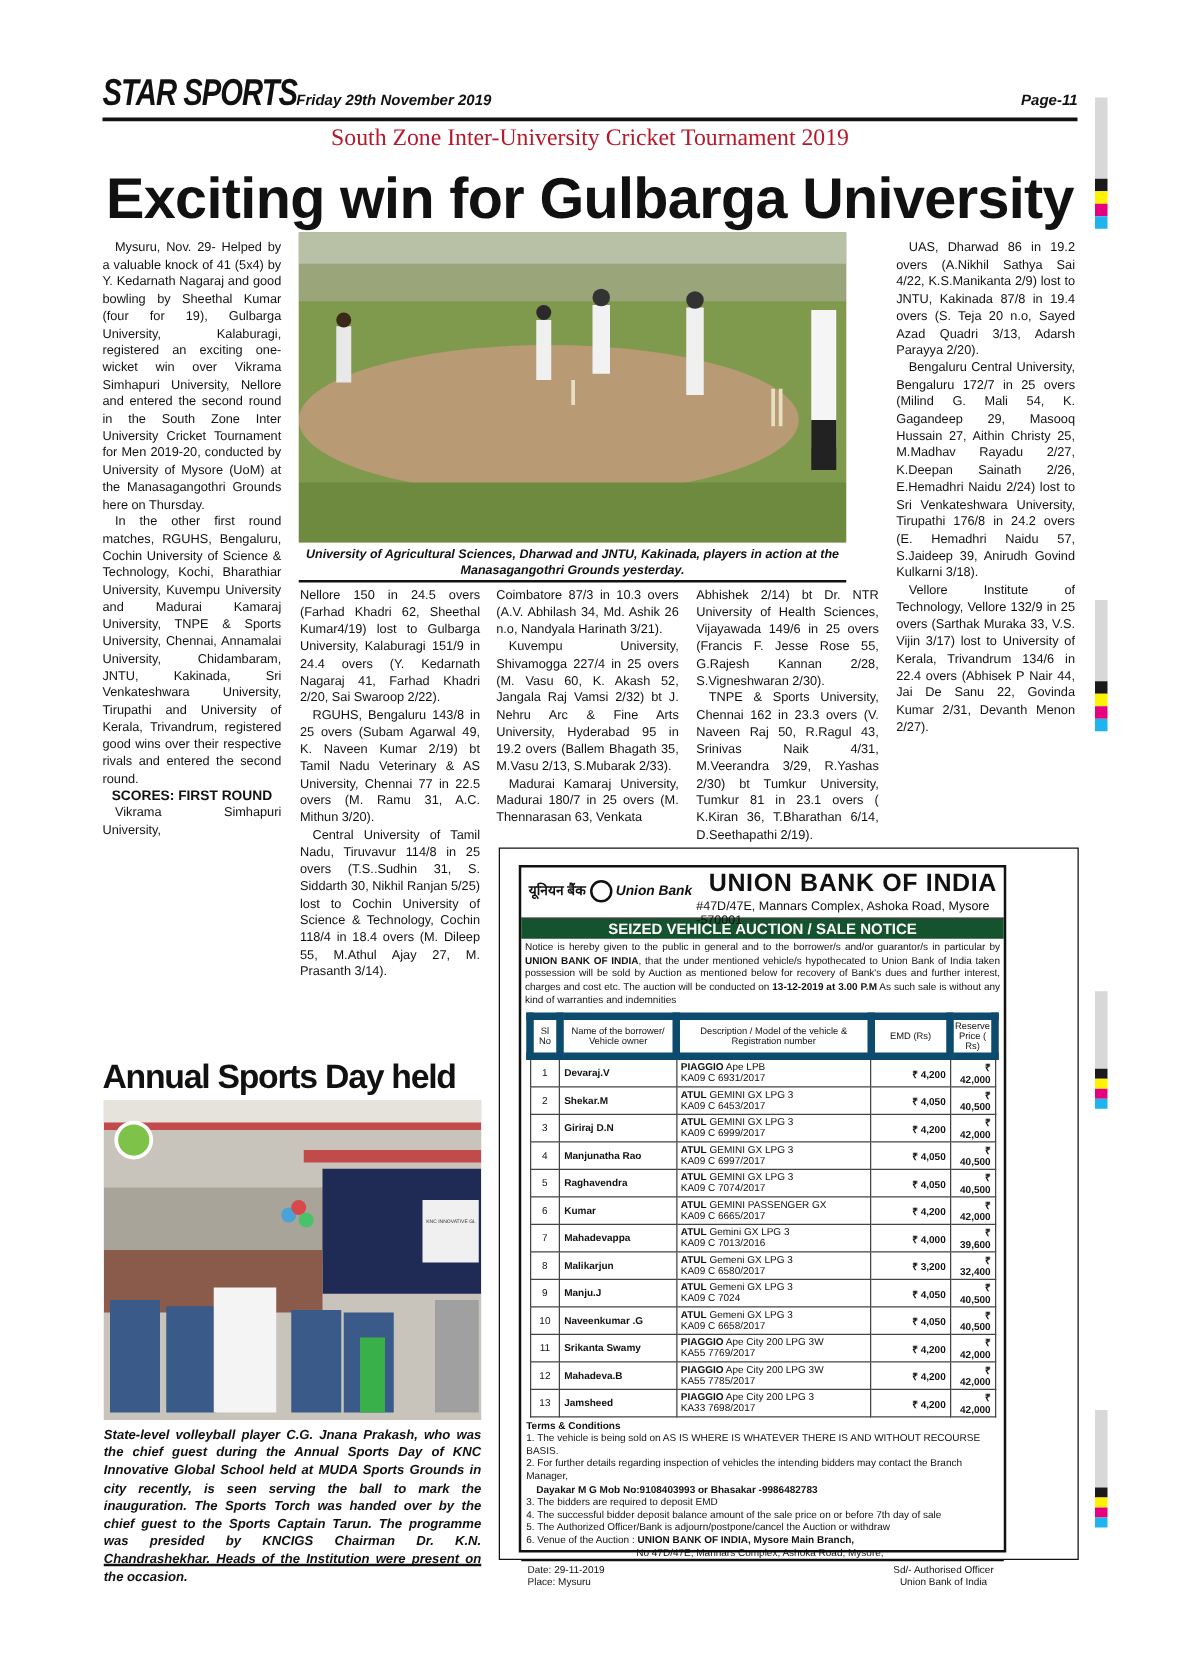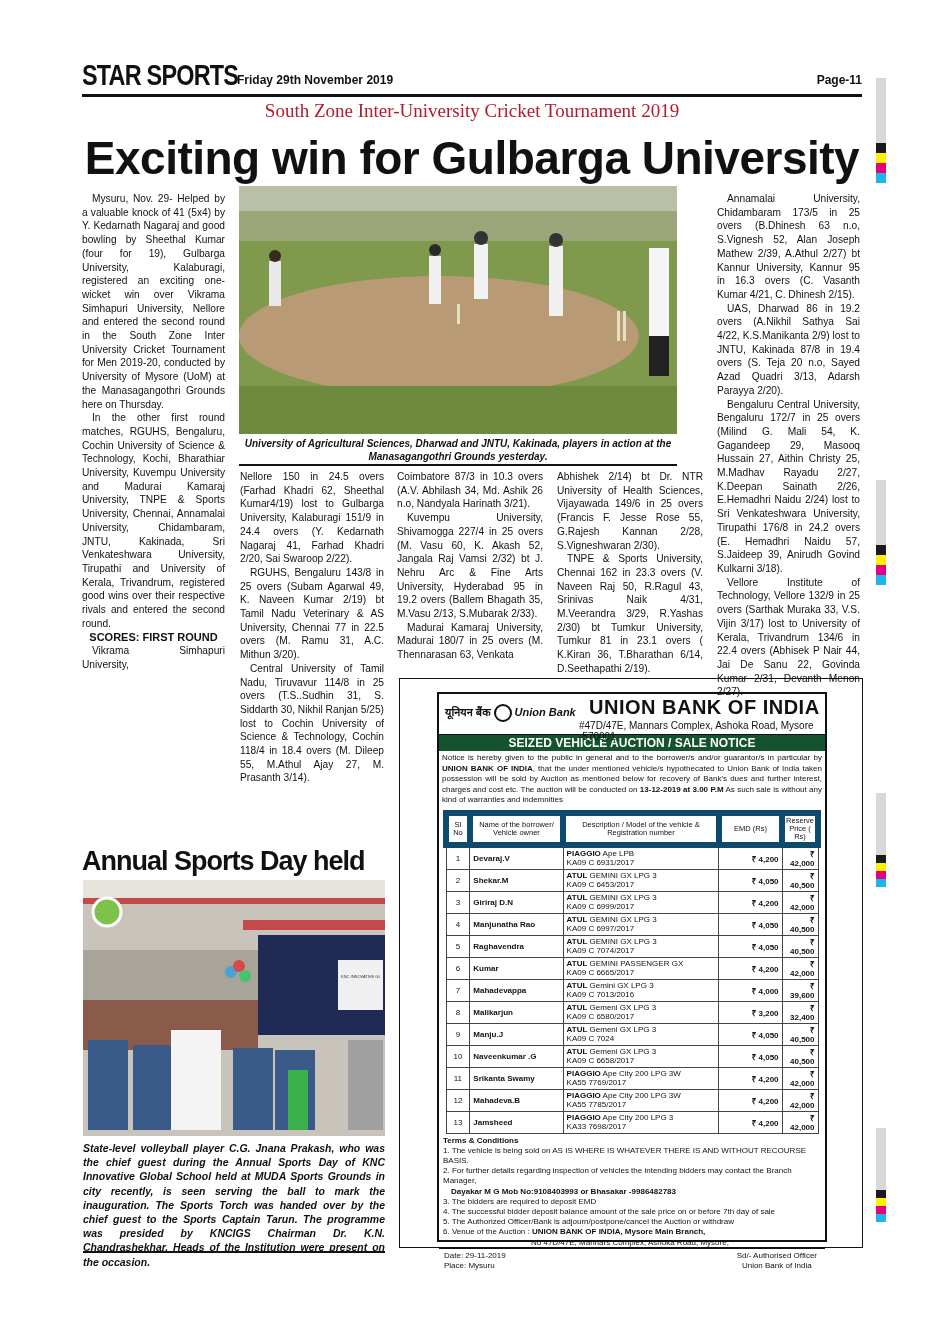--- a/index.html
+++ b/index.html
@@ -1,34 +1,34 @@
 <!DOCTYPE html>
 <html><head>
 <meta charset="utf-8">
 <style>
   html,body{margin:0;padding:0;background:#fff;}
   body{width:945px;height:1337px;position:relative;overflow:hidden;font-family:"Liberation Sans",sans-serif;color:#111;}
   .abs{position:absolute;}
-  .masthead{left:82px;top:58px;width:780px;height:36px;}
+  .masthead{left:82px;top:58px;width:780px;height:36px;font-style:italic;}
   .mast-title{position:absolute;left:0;top:0;font-family:"Liberation Sans",sans-serif;font-weight:bold;font-size:30px;letter-spacing:-1px;transform:scaleX(0.78);transform-origin:left top;line-height:34px;}
   .mast-date{position:absolute;left:155px;top:15px;font-size:12px;font-weight:bold;}
   .mast-page{position:absolute;right:0;top:15px;font-size:12px;font-weight:bold;}
   .mast-rule{position:absolute;left:82px;top:94px;width:780px;height:3px;background:#111;}
   .kicker{left:82px;top:100px;width:780px;text-align:center;font-family:"Liberation Serif",serif;font-size:19px;color:#b5192b;}
   .headline{left:82px;top:130px;width:780px;text-align:center;font-weight:bold;font-size:46px;letter-spacing:-0.5px;line-height:56px;}
   .col{font-size:10.2px;line-height:13.7px;text-align:justify;}
   .col p{margin:0;text-indent:10px;}
   .col p.sub{text-indent:0;text-align:center;font-weight:bold;font-size:11px;}
   .photo{background:#8a7a5a;overflow:hidden;}
   .caption{font-size:10px;font-weight:bold;font-style:italic;text-align:center;line-height:12.5px;}
   .rule{background:#111;height:2px;}
   .h2{font-weight:bold;font-size:27px;letter-spacing:-1px;line-height:32px;}
   .cap2{font-size:10.5px;font-weight:bold;font-style:italic;line-height:14.2px;text-align:justify;}
   .ad-outer{left:399px;top:678px;width:462px;height:568px;border:1px solid #111;}
-  .ad{left:437px;top:692px;width:386px;height:546px;border:2px solid #111;font-size:8px;}
+  .ad{left:415px;top:692px;width:386px;height:546px;border:2px solid #111;font-size:8px;}
   .ad-head{height:40px;position:relative;border-bottom:1px solid #111;}
   .logo{position:absolute;left:6px;top:10px;font-size:11px;font-weight:bold;}
   .logo .ub{display:inline-block;width:14px;height:14px;border:2px solid #111;border-radius:50%;vertical-align:middle;margin:0 3px;}
   .bank{position:absolute;left:150px;top:2px;font-size:20px;font-weight:bold;letter-spacing:0.5px;}
   .addr{position:absolute;left:140px;top:26px;font-size:10px;}
   .ad-band{background:#14532d;color:#fff;text-align:center;font-weight:bold;font-size:12px;height:16px;line-height:16px;}
   .notice{padding:2px 3px;font-size:8px;line-height:10.5px;text-align:justify;}
   table.auction{border-collapse:collapse;width:378px;margin:2px 4px;font-size:8px;}
   table.auction th{font-weight:normal;border:6px solid #0c4a6e;font-size:7.5px;line-height:8px;height:17px;text-align:center;}
   table.auction td{border:1px solid #444;height:21px;padding:0 3px;}
@@ -98,21 +98,20 @@
   <p>Kuvempu University, Shivamogga 227/4 in 25 overs (M. Vasu 60, K. Akash 52, Jangala Raj Vamsi 2/32) bt J. Nehru Arc &amp; Fine Arts University, Hyderabad 95 in 19.2 overs (Ballem Bhagath 35, M.Vasu 2/13, S.Mubarak 2/33).</p>
   <p>Madurai Kamaraj University, Madurai 180/7 in 25 overs (M. Thennarasan 63, Venkata</p>
 </div>
 
 <div class="abs col" style="left:557px;top:470px;width:146px;">
   <p style="text-indent:0">Abhishek 2/14) bt Dr. NTR University of Health Sciences, Vijayawada 149/6 in 25 overs (Francis F. Jesse Rose 55, G.Rajesh Kannan 2/28, S.Vigneshwaran 2/30).</p>
   <p>TNPE &amp; Sports University, Chennai 162 in 23.3 overs (V. Naveen Raj 50, R.Ragul 43, Srinivas Naik 4/31, M.Veerandra 3/29, R.Yashas 2/30) bt Tumkur University, Tumkur 81 in 23.1 overs ( K.Kiran 36, T.Bharathan 6/14, D.Seethapathi 2/19).</p>
 </div>
 
 <div class="abs col" style="left:717px;top:192px;width:143px;">
-  <p>Annamalai University, Chidambaram 173/5 in 25 overs (B.Dhinesh 63 n.o, S.Vignesh 52, Alan Joseph Mathew 2/39, A.Athul 2/27) bt Kannur University, Kannur 95 in 16.3 overs (C. Vasanth Kumar 4/21, C. Dhinesh 2/15).</p>
   <p>UAS, Dharwad 86 in 19.2 overs (A.Nikhil Sathya Sai 4/22, K.S.Manikanta 2/9) lost to JNTU, Kakinada 87/8 in 19.4 overs (S. Teja 20 n.o, Sayed Azad Quadri 3/13, Adarsh Parayya 2/20).</p>
   <p>Bengaluru Central University, Bengaluru 172/7 in 25 overs (Milind G. Mali 54, K. Gagandeep 29, Masooq Hussain 27, Aithin Christy 25, M.Madhav Rayadu 2/27, K.Deepan Sainath 2/26, E.Hemadhri Naidu 2/24) lost to Sri Venkateshwara University, Tirupathi 176/8 in 24.2 overs (E. Hemadhri Naidu 57, S.Jaideep 39, Anirudh Govind Kulkarni 3/18).</p>
   <p>Vellore Institute of Technology, Vellore 132/9 in 25 overs (Sarthak Muraka 33, V.S. Vijin 3/17) lost to University of Kerala, Trivandrum 134/6 in 22.4 overs (Abhisek P Nair 44, Jai De Sanu 22, Govinda Kumar 2/31, Devanth Menon 2/27).</p>
 </div>
 
 <div class="abs h2" style="left:82px;top:845px;width:305px;">Annual Sports Day held</div>
 <div class="abs photo" style="left:83px;top:880px;width:302px;height:256px;background:#c8c4bc;">
   <svg width="302" height="256" viewBox="0 0 302 256">
     <rect x="0" y="0" width="302" height="20" fill="#e6e2dc"></rect>
     <rect x="0" y="18" width="302" height="6" fill="#c24a4a"></rect>

